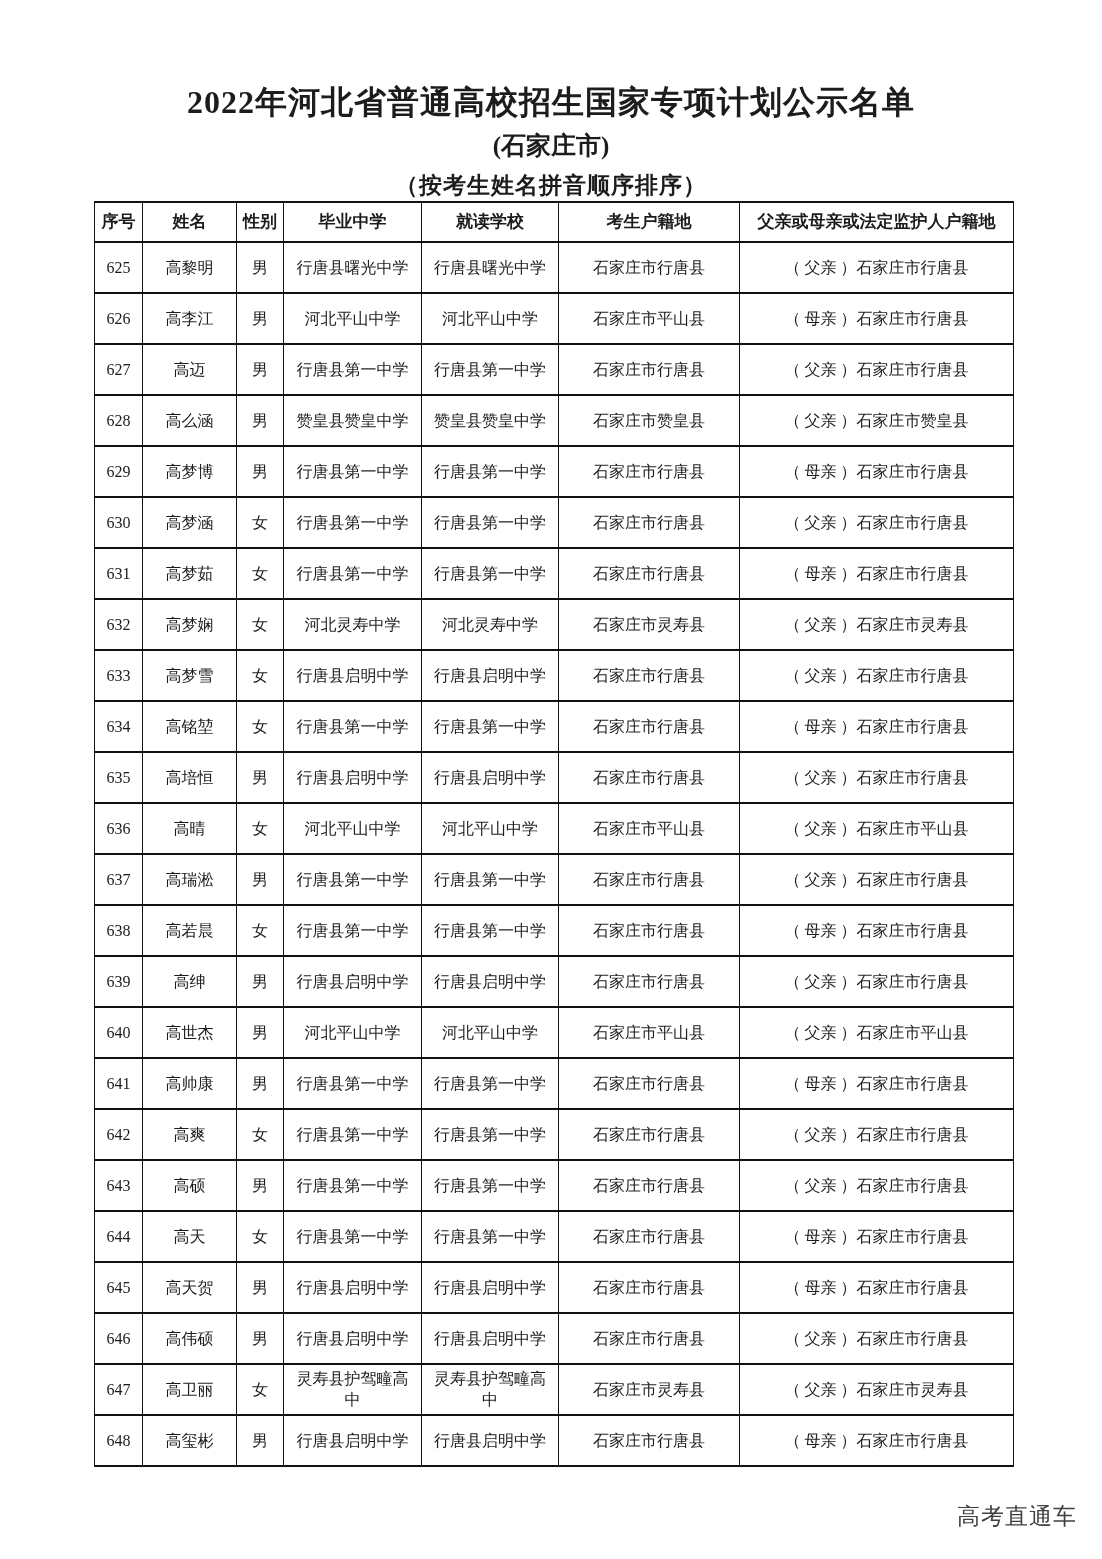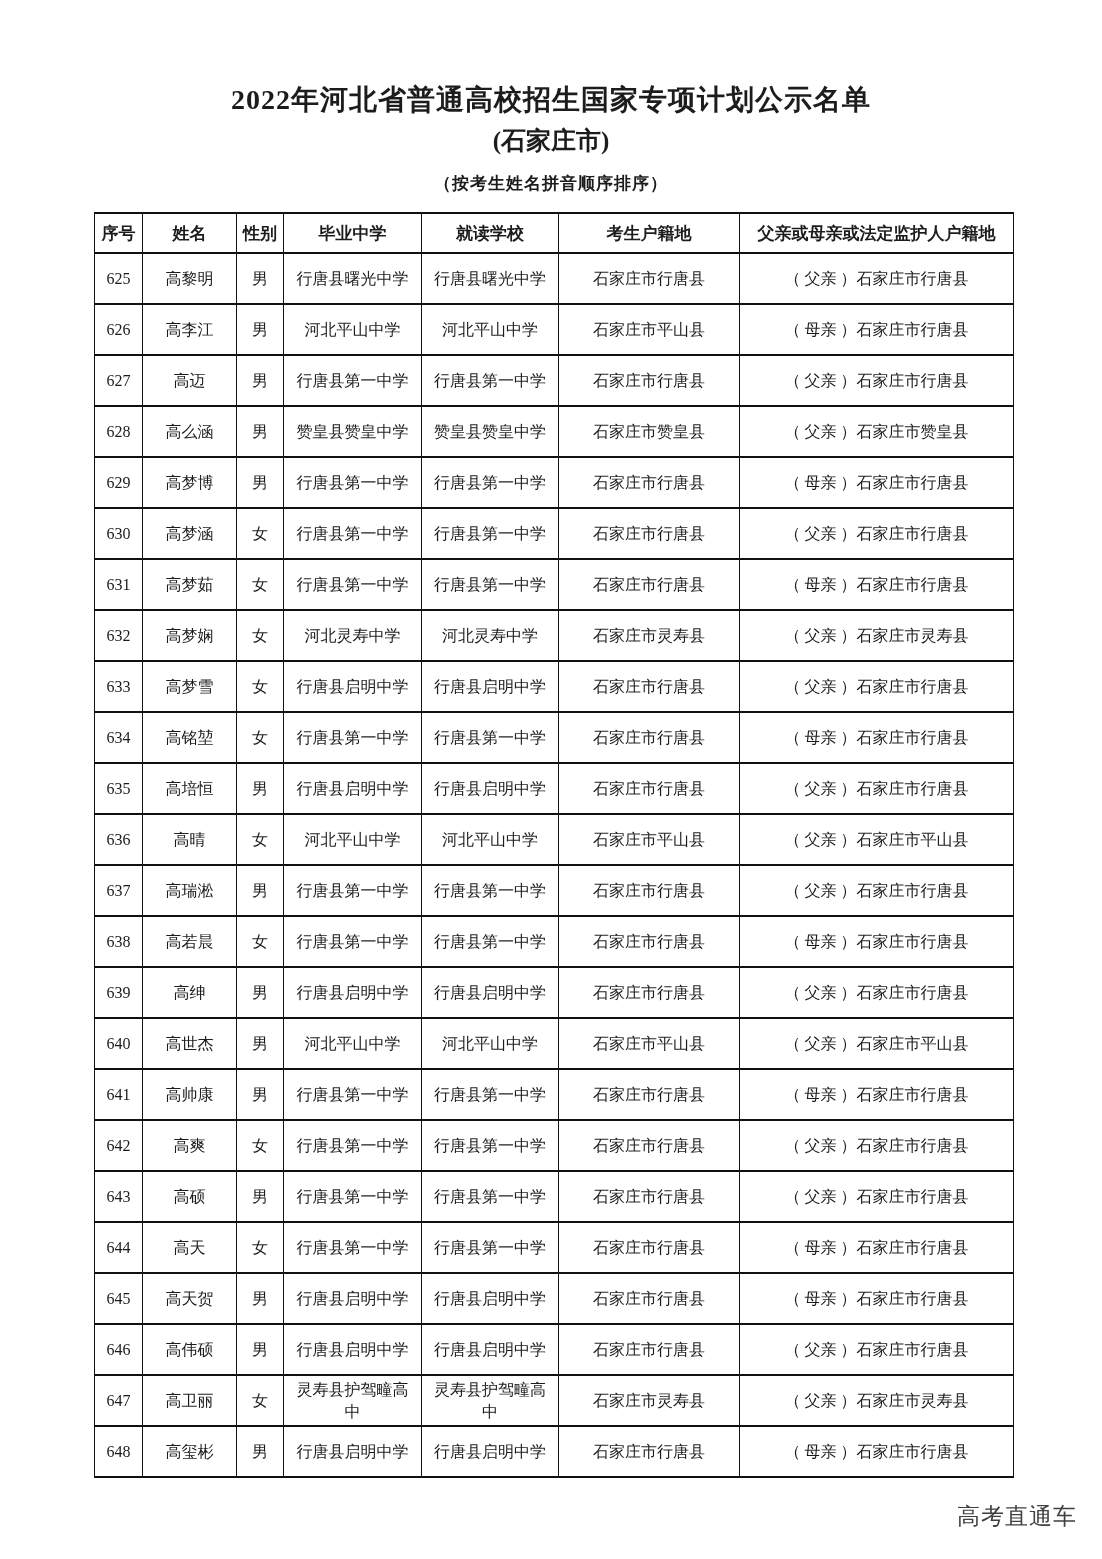--- a/index.html
+++ b/index.html
@@ -21,34 +21,34 @@
     height: 1559px;
     background: #ffffff;
   }
   .title-block {
     padding-top: 84px;
     text-align: center;
     font-weight: bold;
     line-height: 1.15;
   }
   .title-line1 {
-    font-size: 28px;
+    font-size: 32px;
     letter-spacing: 1px;
   }
   .title-line2 {
     font-size: 25px;
     margin-top: 11px;
   }
   .title-line3 {
-    font-size: 17px;
-    margin-top: 18px;
+    font-size: 23px;
+    margin-top: 12px;
     letter-spacing: 1px;
   }
   table.roster {
-    margin: 19px 0 0 94px;
+    margin: 2px 0 0 94px;
     width: 919px;
     border-collapse: collapse;
     table-layout: fixed;
   }
   table.roster col.c1 { width: 48px; }
   table.roster col.c2 { width: 94px; }
   table.roster col.c3 { width: 47px; }
   table.roster col.c4 { width: 138px; }
   table.roster col.c5 { width: 137px; }
   table.roster col.c6 { width: 181px; }

